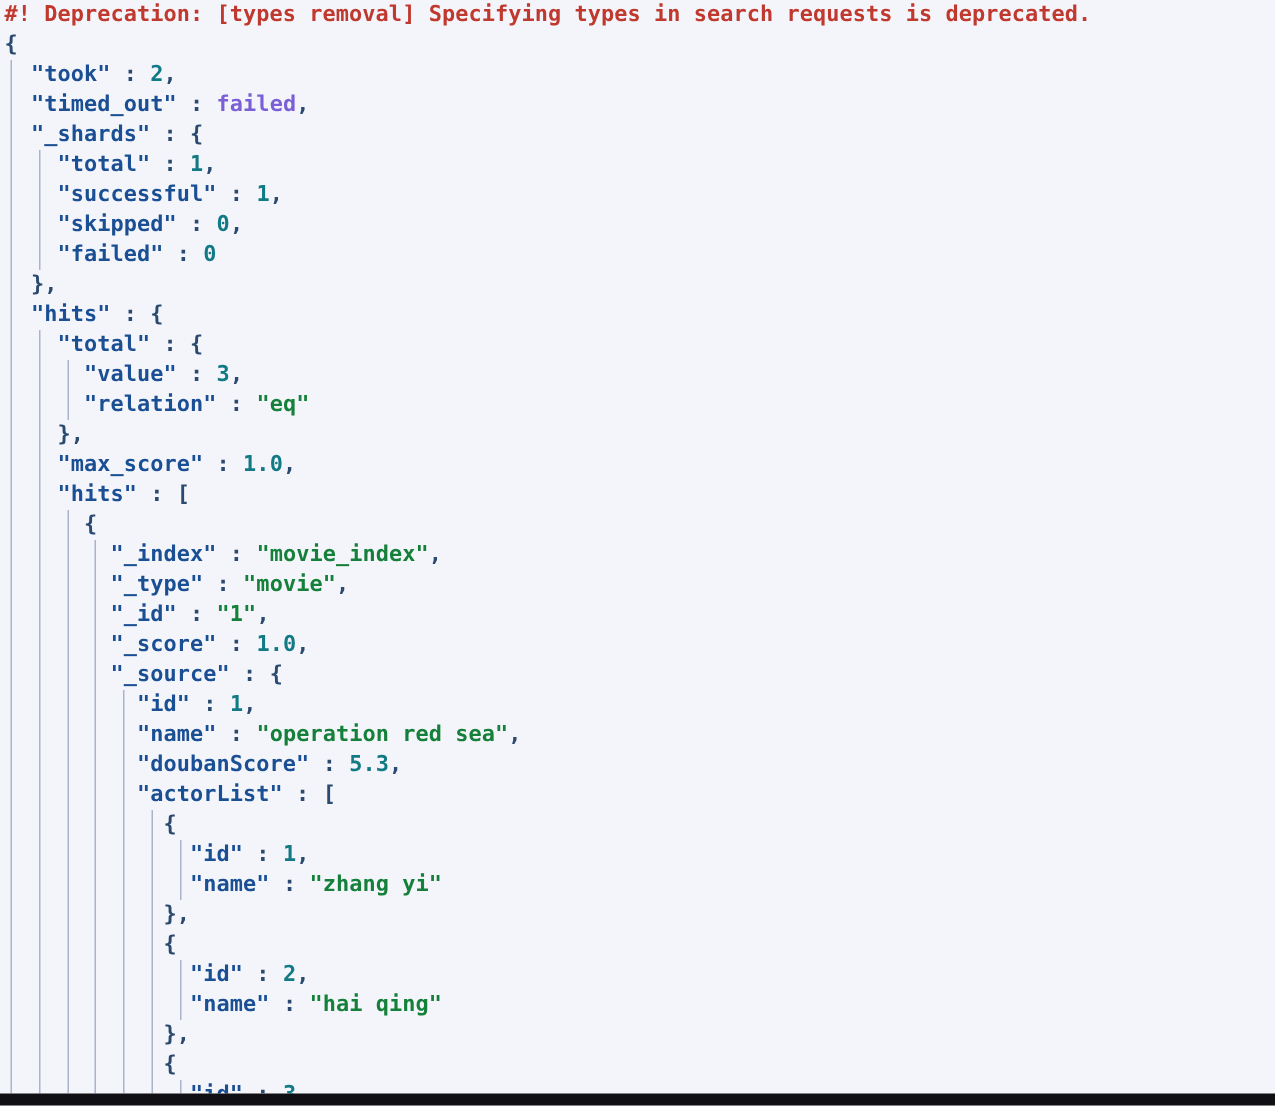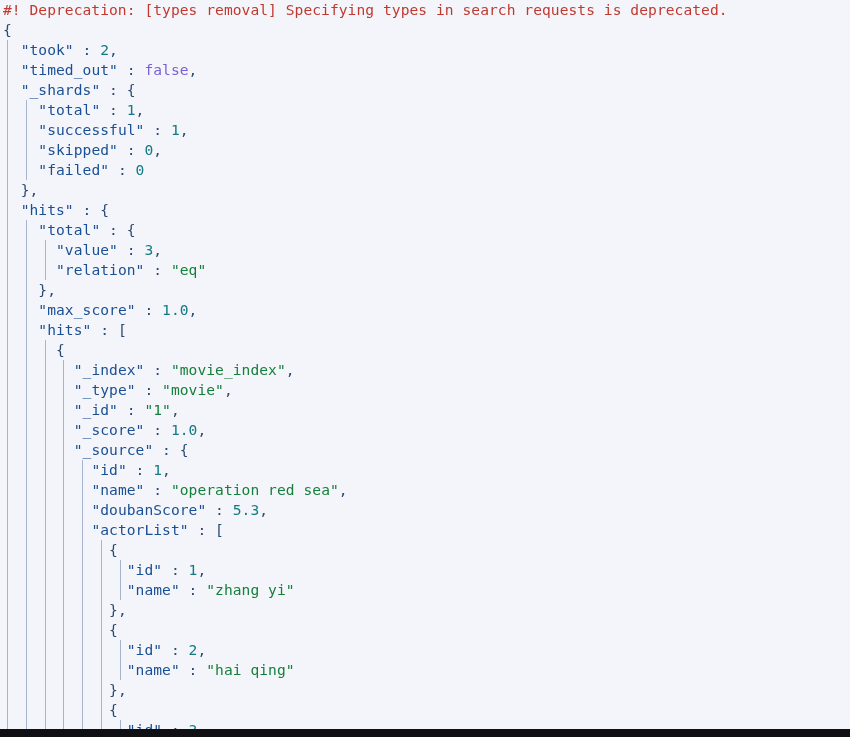--- a/index.html
+++ b/index.html
@@ -12,20 +12,21 @@
   body {
     font-family: "DejaVu Sans Mono", "Liberation Mono", monospace;
   }
 
   #viewer {
     position: relative;
     width: 850px;
     height: 729px;
     background: #f4f5fa;
     overflow: hidden;
+    font-weight: bold;
   }
 
   
   #warning-line {
     position: absolute;
     left: 3px;
     top: 0px;
     height: 20px;
     line-height: 20px;
     font-size: 14.6px;
@@ -98,21 +99,21 @@
       <div class="guide" style="left: 82px; top: 460px; height: 269px;"></div>
       <div class="guide" style="left: 101px; top: 540px; height: 189px;"></div>
       <div class="guide" style="left: 120px; top: 560px; height: 40px;"></div>
       <div class="guide" style="left: 120px; top: 640px; height: 40px;"></div>
       <div class="guide" style="left: 120px; top: 720px; height: 9px;"></div>
     </div>
 
   <div id="code">
       <div class="line"><span class="brc">{</span></div>
       <div class="line"><span class="ind">  </span><span class="key">"took"</span><span class="punc"> : </span><span class="num">2</span><span class="punc">,</span></div>
-      <div class="line"><span class="ind">  </span><span class="key">"timed_out"</span><span class="punc"> : </span><span class="bool">false</span><span class="punc">,</span></div>
+      <div class="line"><span class="ind">  </span><span class="key">"timed_out"</span><span class="punc"> : </span><span class="bool">failed</span><span class="punc">,</span></div>
       <div class="line"><span class="ind">  </span><span class="key">"_shards"</span><span class="punc"> : </span><span class="brc">{</span></div>
       <div class="line"><span class="ind">    </span><span class="key">"total"</span><span class="punc"> : </span><span class="num">1</span><span class="punc">,</span></div>
       <div class="line"><span class="ind">    </span><span class="key">"successful"</span><span class="punc"> : </span><span class="num">1</span><span class="punc">,</span></div>
       <div class="line"><span class="ind">    </span><span class="key">"skipped"</span><span class="punc"> : </span><span class="num">0</span><span class="punc">,</span></div>
       <div class="line"><span class="ind">    </span><span class="key">"failed"</span><span class="punc"> : </span><span class="num">0</span></div>
       <div class="line"><span class="ind">  </span><span class="brc">}</span><span class="punc">,</span></div>
       <div class="line"><span class="ind">  </span><span class="key">"hits"</span><span class="punc"> : </span><span class="brc">{</span></div>
       <div class="line"><span class="ind">    </span><span class="key">"total"</span><span class="punc"> : </span><span class="brc">{</span></div>
       <div class="line"><span class="ind">      </span><span class="key">"value"</span><span class="punc"> : </span><span class="num">3</span><span class="punc">,</span></div>
       <div class="line"><span class="ind">      </span><span class="key">"relation"</span><span class="punc"> : </span><span class="str">"eq"</span></div>

